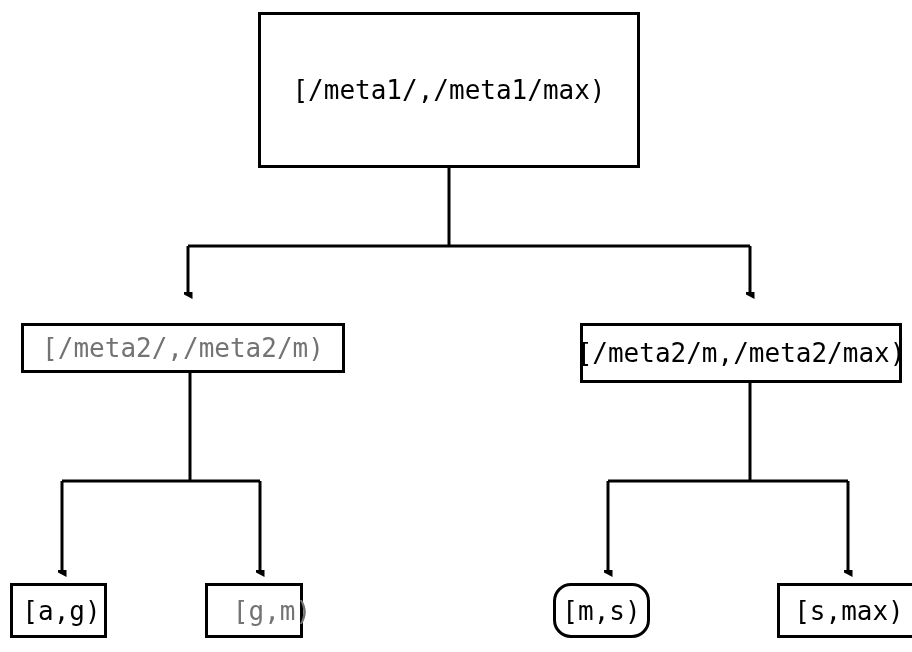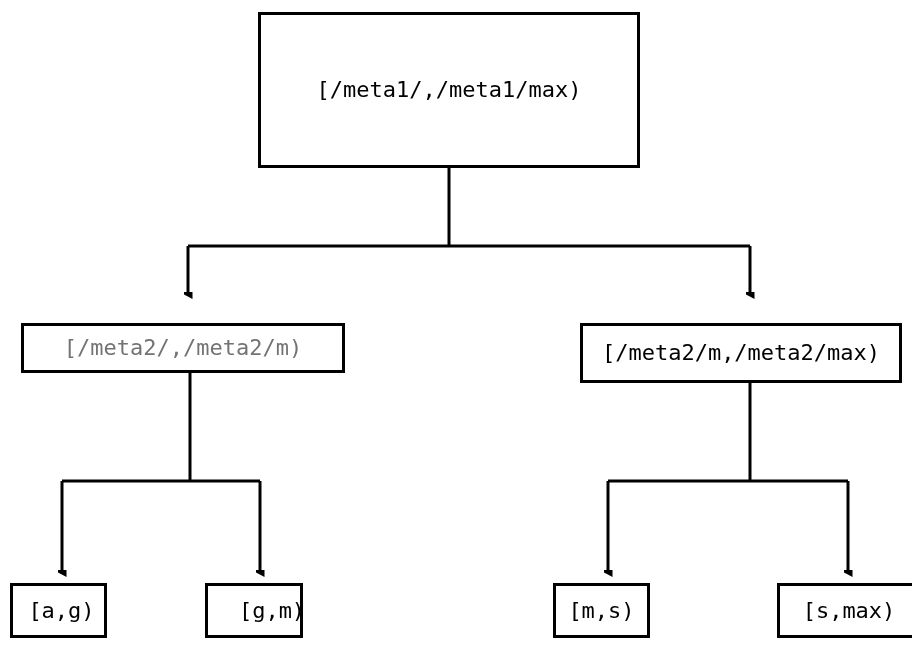--- a/index.html
+++ b/index.html
@@ -18,21 +18,21 @@
   .node {
     position: absolute;
     box-sizing: border-box;
     border: 3px solid #000000;
     background: #ffffff;
     display: flex;
     align-items: center;
     justify-content: center;
     color: #000000;
     font-family: "DejaVu Sans Mono", "Liberation Mono", monospace;
-    font-size: 22px;
+    font-size: 26px;
     line-height: 1;
     white-space: pre;
     letter-spacing: 0px;
   }
   .edge-layer {
     position: absolute;
     left: 0;
     top: 0;
     width: 912px;
     height: 652px;
@@ -82,25 +82,25 @@
   </div>
 
   <div class="node" id="node-level2_right" style="left: 580px; top: 323px; width: 322px; height: 60px; border-color: rgb(0, 0, 0); color: rgb(0, 0, 0);">
     <span>[/meta2/m,/meta2/max)</span>
   </div>
 
   <div class="node" id="node-leaf_1" style="left: 10px; top: 583px; width: 97px; height: 55px; border-color: rgb(0, 0, 0); color: rgb(0, 0, 0); padding-left: 6px;">
     <span>[a,g)</span>
   </div>
 
-  <div class="node" id="node-leaf_2" style="left: 205px; top: 583px; width: 98px; height: 55px; border-color: rgb(0, 0, 0); color: #000000; padding-left: 36px;">
+  <div class="node" id="node-leaf_2" style="left: 205px; top: 583px; width: 98px; height: 55px; border-color: rgb(0, 0, 0); color: #737373; padding-left: 36px;">
     <span>[g,m)</span>
   </div>
 
-  <div class="node" id="node-leaf_3" style="left: 553px; top: 583px; width: 97px; height: 55px; border-color: rgb(0, 0, 0); color: rgb(0, 0, 0);">
+  <div class="node" id="node-leaf_3" style="left: 553px; top: 583px; width: 97px; height: 55px; border-color: rgb(0, 0, 0); color: rgb(0, 0, 0); border-radius: 18px;">
     <span>[m,s)</span>
   </div>
 
   <div class="node" id="node-leaf_4" style="left: 777px; top: 583px; width: 144px; height: 55px; border-color: rgb(0, 0, 0); color: rgb(0, 0, 0);">
     <span>[s,max)</span>
   </div>
 
 </div>
 
 </body></html>

